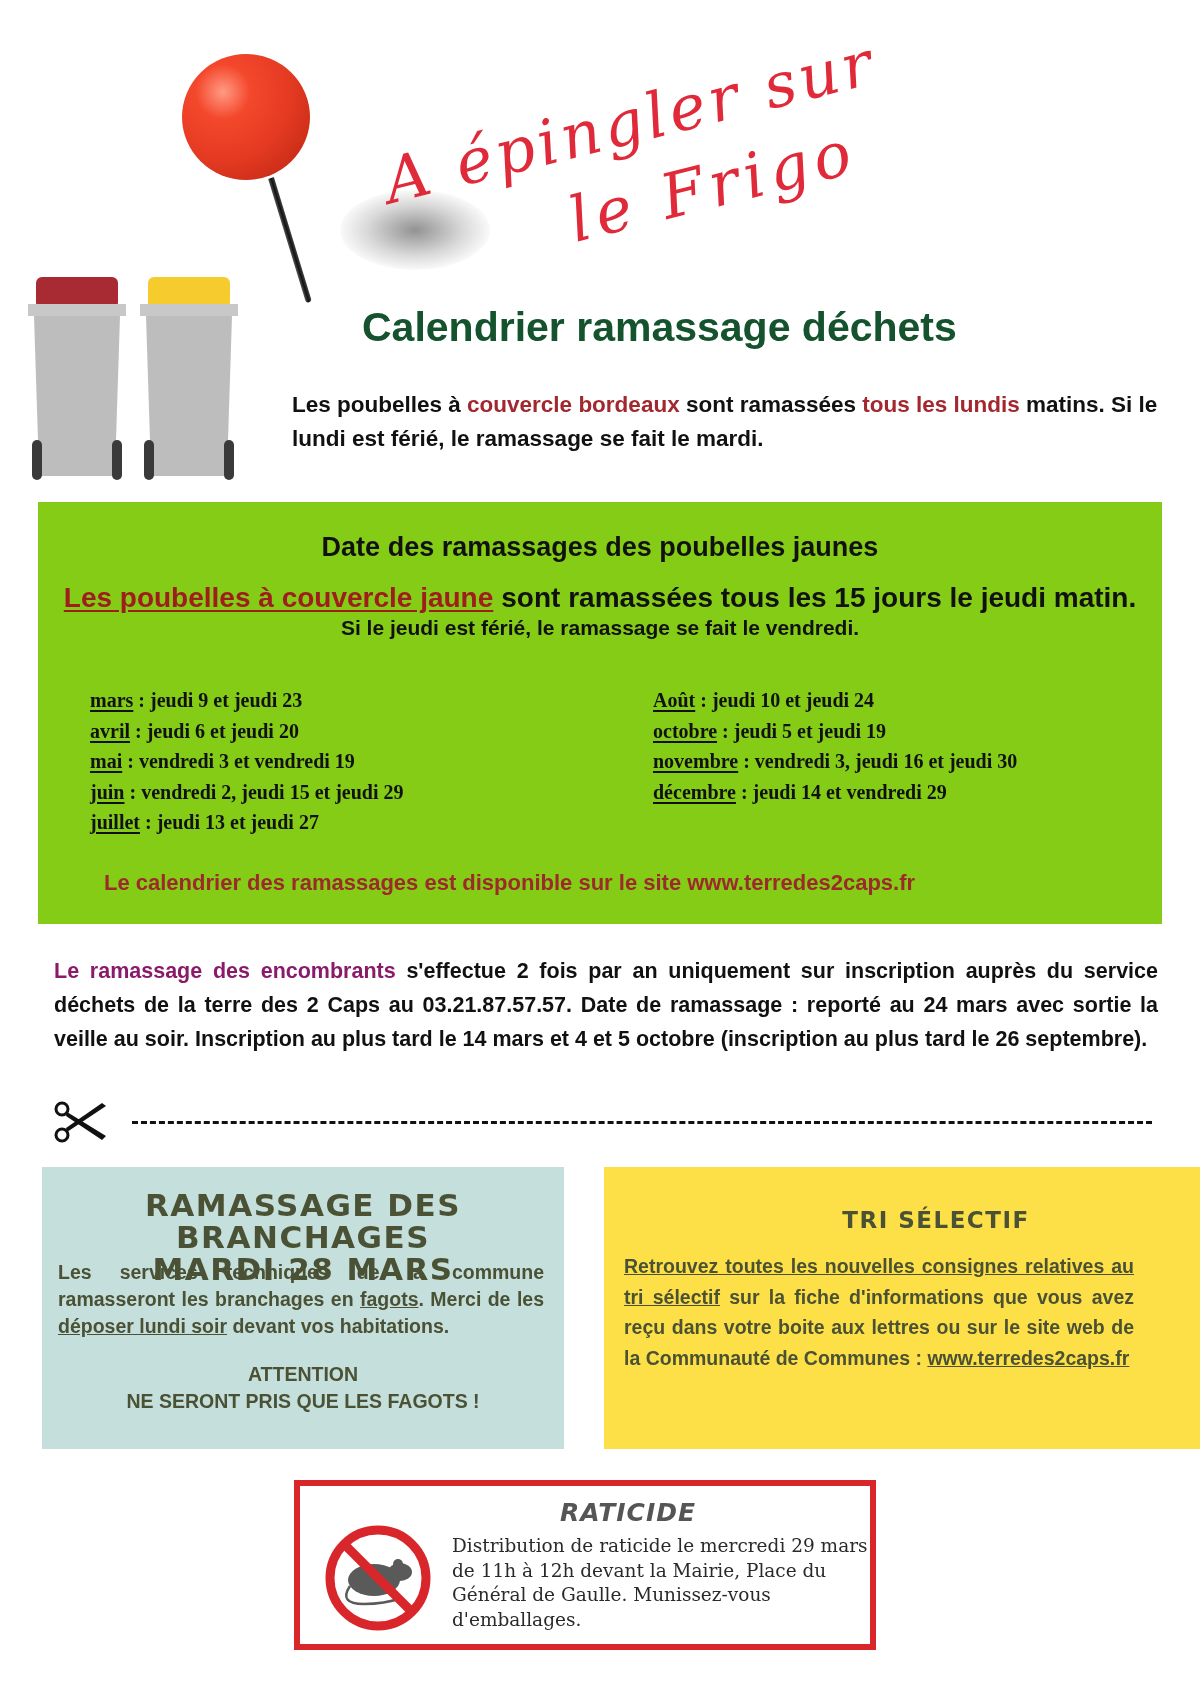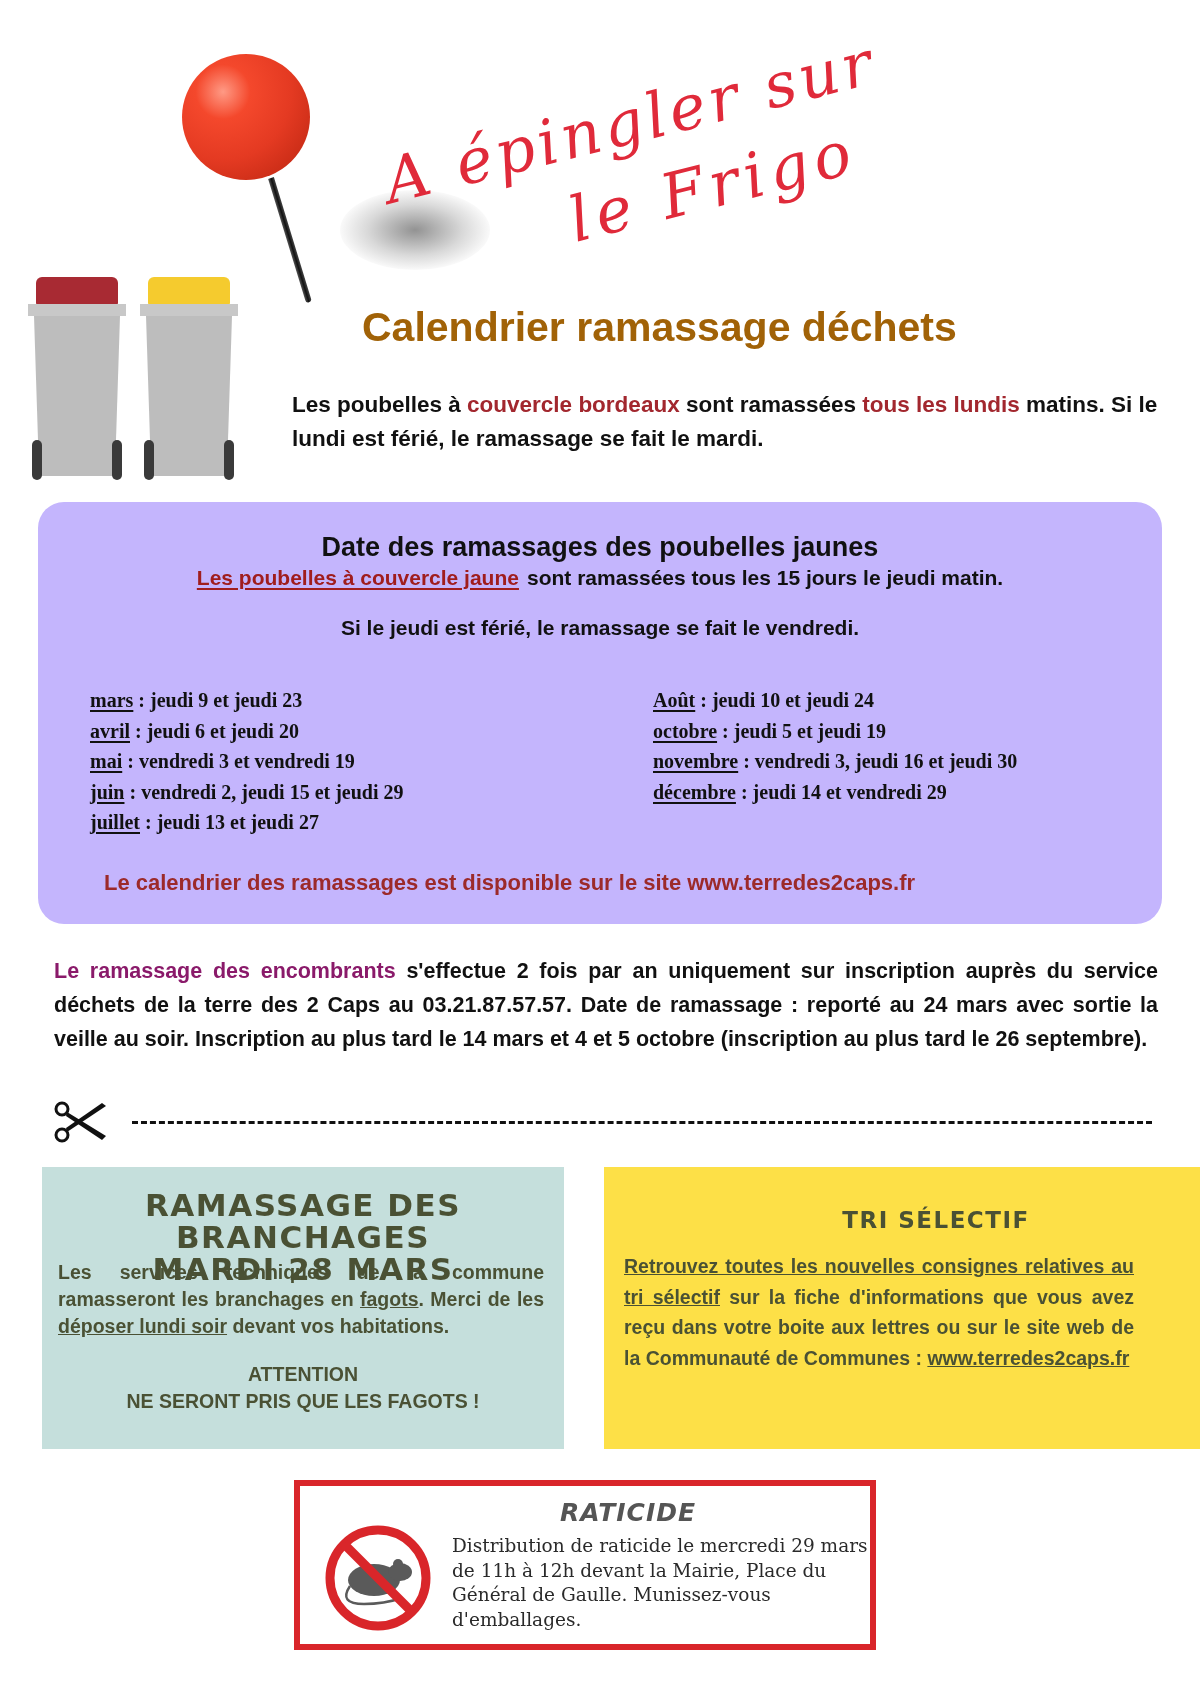--- a/index.html
+++ b/index.html
@@ -23,29 +23,29 @@
     .bins { position: absolute; left: 28px; top: 272px; width: 220px; height: 220px; }
     .bin { position: absolute; top: 0; width: 98px; height: 215px; }
     .bin.b1 { left: 0; } .bin.b2 { left: 112px; }
     .bin .lid { position: absolute; left: 8px; top: 5px; width: 82px; height: 28px; border-radius: 6px 6px 2px 2px; }
     .bin .rim { position: absolute; left: 0; top: 32px; width: 98px; height: 12px; background: #c8c8c8; }
     .bin .body { position: absolute; left: 6px; top: 44px; width: 86px; height: 160px; background: #bdbdbd;
       clip-path: polygon(0 0, 100% 0, 94% 100%, 6% 100%); }
     .bin .wheel { position: absolute; top: 168px; width: 10px; height: 40px; background: #3a3a3a; border-radius: 5px; }
     .bin .wheel.l { left: 4px; } .bin .wheel.r { right: 4px; }
 
-    .main-title { position: absolute; left: 362px; top: 304px; font-size: 41px; font-weight: 700; color: #a16207; white-space: nowrap; letter-spacing: 0px; }
+    .main-title { position: absolute; left: 362px; top: 304px; font-size: 41px; font-weight: 700; color: #14532d; white-space: nowrap; letter-spacing: 0px; }
 
     .intro { position: absolute; left: 292px; top: 388px; width: 880px; font-size: 22.5px; font-weight: 700; line-height: 34px; color: #111; }
     .c-red { color: #a2272e; }
 
     
-    .yellow-box { position: absolute; left: 38px; top: 502px; width: 1124px; height: 422px; background: #c4b5fd; border-radius: 26px; }
+    .yellow-box { position: absolute; left: 38px; top: 502px; width: 1124px; height: 422px; background: #84cc16; }
     .yb-title { position: absolute; left: 0; top: 30px; width: 100%; text-align: center; font-size: 27px; font-weight: 700; color: #111; }
-    .yb-sub1 { position: absolute; left: 0; top: 64px; width: 100%; text-align: center; font-size: 21px; font-weight: 700; color: #111; }
+    .yb-sub1 { position: absolute; left: 0; top: 80px; width: 100%; text-align: center; font-size: 28px; font-weight: 700; color: #111; }
     .yb-sub1 .lead { color: #a01d1d; text-decoration: underline; text-underline-offset: 3px; margin-right: 8px; }
     .yb-sub2 { position: absolute; left: 0; top: 114px; width: 100%; text-align: center; font-size: 21px; font-weight: 700; color: #111; }
 
     .dates { position: absolute; top: 183px; font-size: 20px; font-weight: 700; line-height: 30.5px; color: #111; font-family: Liberation Serif, serif; }
     .dates.left { left: 52px; } .dates.right { left: 615px; }
     .dates .m { text-decoration: underline; text-underline-offset: 3px; }
     .yb-footer { position: absolute; left: 66px; top: 368px; font-size: 22px; font-weight: 700; color: #9c2a2a; white-space: nowrap; }
 
     
     .encomb { position: absolute; left: 54px; top: 954px; width: 1104px; font-size: 21.5px; font-weight: 700; line-height: 34px; color: #111; text-align: justify; }

